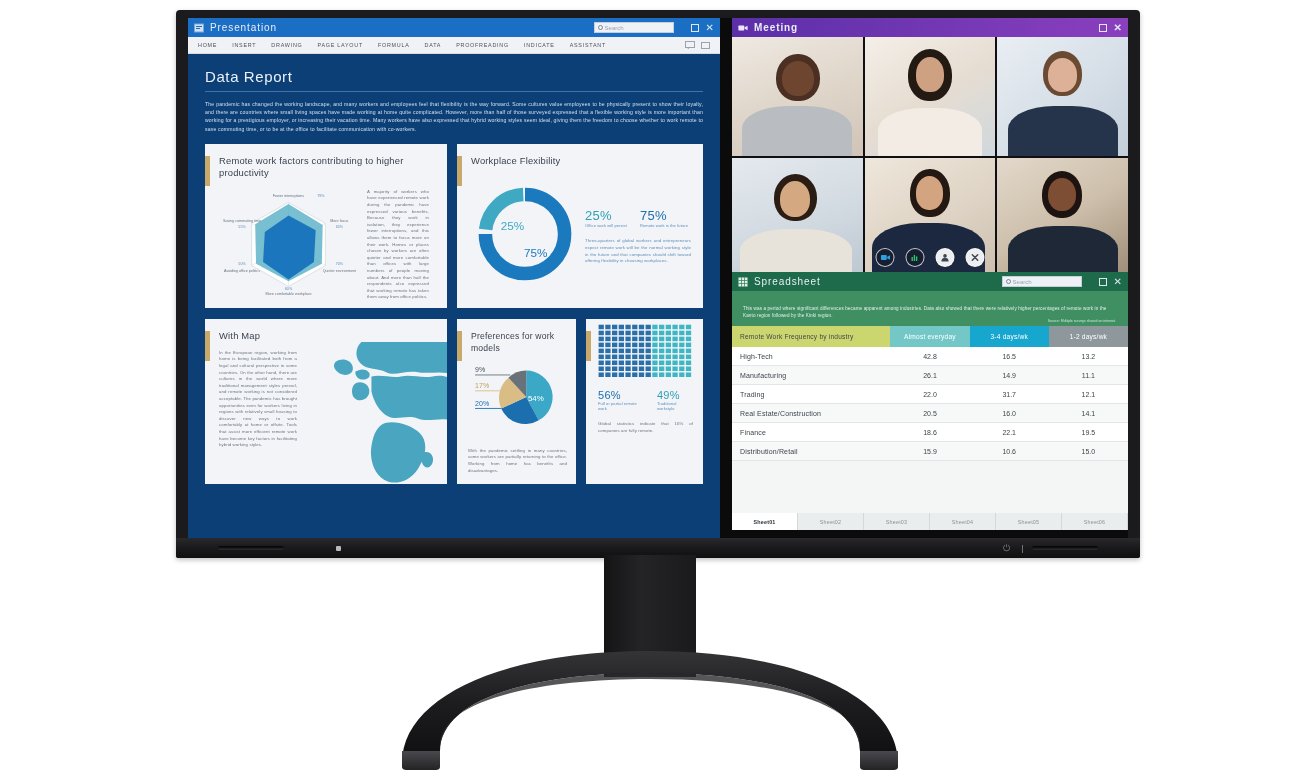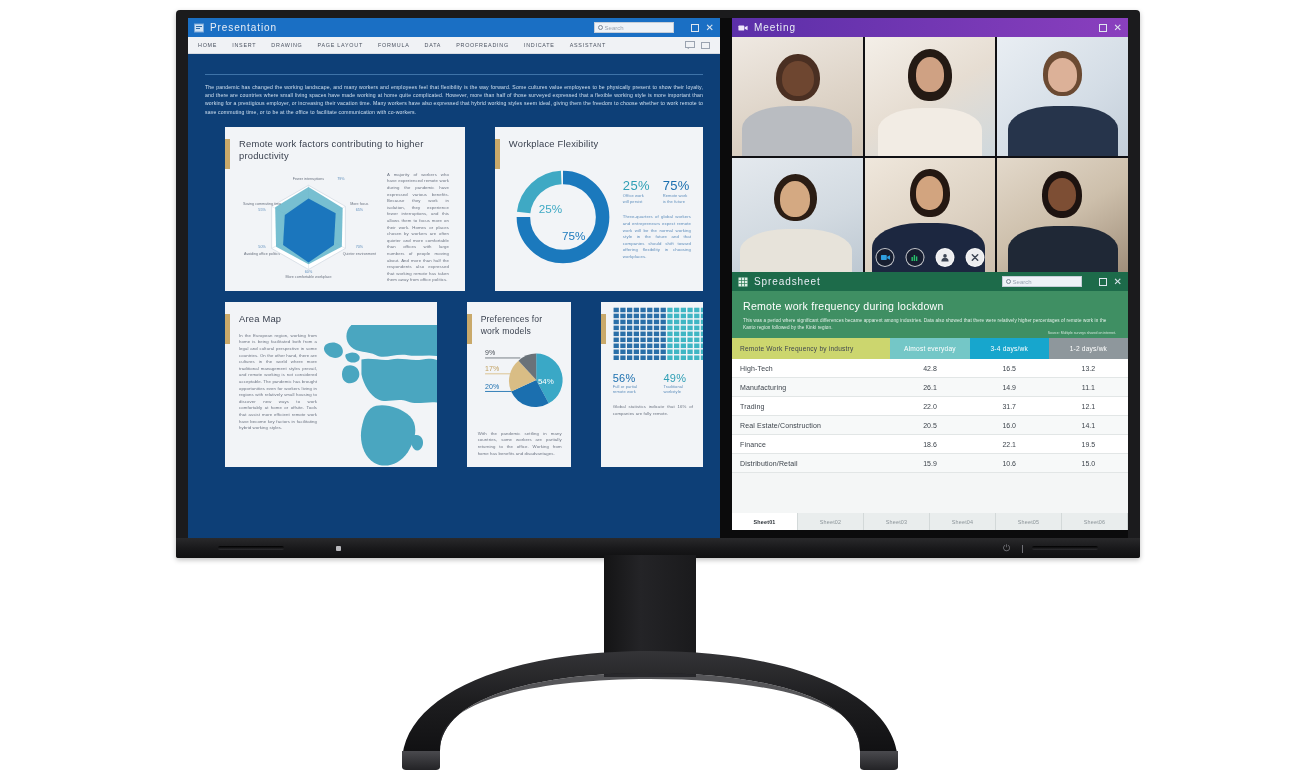--- a/index.html
+++ b/index.html
@@ -69,35 +69,35 @@
   .rb-chip { width: 9px; height: 7px; border: 1px solid #9aa3b0; }
   #pres-body { position: absolute; left: 0; top: 36px; right: 0; bottom: 0;
     background: #0d3f77; padding: 14px 17px 0 17px; }
   #pres-title { font-size: 15px; color: #eaf1f9; letter-spacing: .6px; font-weight: 400; }
   #pres-rule { height: 1px; background: #3e73a8; margin: 6px 0 8px 0; }
   #pres-intro { font-size: 5.1px; line-height: 8.2px; color: #cfe0f0; text-align: justify;
                 letter-spacing: .18px; }
 
   .cards-row { display: flex; gap: 10px; margin-top: 11px; }
   .card { background: #f2f4f7; position: relative; display: flex; flex-direction: column;
-          overflow: hidden; margin-left: 20px; }
+          overflow: hidden; }
   .card-accent { position: absolute; left: 0; top: 12px; width: 5px; height: 30px; background: #c9a96a; }
   .card-h { font-size: 9.4px; color: #3b4250; line-height: 12px; padding: 11px 12px 0 14px;
             letter-spacing: .2px; }
   .card-h.sm { font-size: 8.6px; }
 
   .mini { font-size: 4.3px; line-height: 6.6px; color: #6b7381; text-align: justify;
           letter-spacing: .1px; }
   .stat-big { font-size: 13px; color: #1b6faf; letter-spacing: .3px; }
   .stat-big.teal { color: #2f9fb5; }
   .stat-cap { font-size: 4px; line-height: 5.6px; color: #5d8dbb; letter-spacing: .1px; }
 
   
   #win-meet { left: 544px; top: 0; width: 396px; height: 258px; background: #000; }
-  #meet-tb { background: linear-gradient(90deg,#5b2fa8 0%,#8a3fbe 100%); }
+  #meet-tb { background: linear-gradient(90deg,#5b2fa8 0%,#8a3fbe 100%); font-weight: bold; }
   #meet-grid { position: absolute; left: 0; top: 19px; width: 396px; height: 239px;
     display: grid; grid-template-columns: repeat(3,1fr); grid-template-rows: repeat(2,1fr); gap: 2px;
     background: #101014; }
   .tile { position: relative; overflow: hidden; }
   .tile .bg { position: absolute; inset: 0; }
   .head { position: absolute; border-radius: 50% 50% 46% 46%; }
   .torso { position: absolute; border-radius: 42% 42% 0 0; }
   #meet-ctrls { position: absolute; left: 50%; transform: translateX(-50%); bottom: 9px;
     display: flex; gap: 11px; }
   .ctrl { width: 19px; height: 19px; border-radius: 50%; border: 1px solid rgba(255,255,255,.75);
@@ -169,20 +169,21 @@
           <span class="rb-right">
             <svg width="10" height="8" viewBox="0 0 10 8">
               <rect x="0.5" y="0.5" width="9" height="6" fill="none" stroke="#9aa3b0"></rect>
               <path d="M3 6.5 L3 7.6 L4.4 6.5" fill="none" stroke="#9aa3b0"></path>
             </svg>
             <span class="rb-chip"></span>
           </span>
         </div>
 
         <div id="pres-body">
+          <div id="pres-title">Data Report</div>
           <div id="pres-rule"></div>
           <div id="pres-intro">The pandemic has changed the working landscape, and many workers and employees feel that flexibility is the way forward. Some cultures value employees to be physically present to show their loyalty, and there are countries where small living spaces have made working at home quite complicated. However, more than half of those surveyed expressed that a flexible working style is more important than working for a prestigious employer, or increasing their vacation time. Many workers have also expressed that hybrid working styles seem ideal, giving them the freedom to choose whether to work remote to save commuting time, or to be at the office to facilitate communication with co-workers.</div>
 
           <div class="cards-row">
 
             <div class="card" style="width:242px;height:164px">
               <div class="card-accent"></div>
               <div class="card-h">Remote work factors contributing to higher productivity</div>
               <div style="display:flex;flex:1;padding:4px 11px 8px 12px;gap:7px">
                 <svg viewBox="0 0 150 130" width="143" height="114">
@@ -209,21 +210,21 @@
                   <text x="75" y="122" font-size="4.2" fill="#5d8dbb" text-anchor="middle" font-family="Liberation Sans">60%</text>
                   <text x="22" y="101" font-size="4.2" fill="#6b7381" text-anchor="middle" font-family="Liberation Sans">Avoiding office politics</text>
                   <text x="22" y="94" font-size="4.2" fill="#5d8dbb" text-anchor="middle" font-family="Liberation Sans">50%</text>
                   <text x="22" y="44" font-size="4.2" fill="#6b7381" text-anchor="middle" font-family="Liberation Sans">Saving commuting time</text>
                   <text x="22" y="51" font-size="4.2" fill="#5d8dbb" text-anchor="middle" font-family="Liberation Sans">55%</text>
                 </svg>
                 <div class="mini" style="width:62px;padding-top:6px">A majority of workers who have experienced remote work during the pandemic have expressed various benefits. Because they work in isolation, they experience fewer interruptions, and this allows them to focus more on their work. Homes or places chosen by workers are often quieter and more comfortable than offices with large numbers of people moving about. And more than half the respondents also expressed that working remote has taken them away from office politics.</div>
               </div>
             </div>
 
-            <div class="card" style="width:210px;height:164px">
+            <div class="card" style="width:246px;height:164px">
               <div class="card-accent"></div>
               <div class="card-h">Workplace Flexibility</div>
               <div style="display:flex;flex:1;padding:2px 12px 8px 14px;gap:6px;align-items:center">
                 <svg viewBox="0 0 120 120" width="108" height="108">
                   <circle cx="60" cy="60" r="44" fill="none" stroke="#1b79bd" stroke-width="15" stroke-dasharray="207 276" transform="rotate(-90 60 60)"></circle>
                   <circle cx="60" cy="60" r="44" fill="none" stroke="#3fa9c4" stroke-width="15" stroke-dasharray="62 276" stroke-dashoffset="-212" transform="rotate(-90 60 60)"></circle>
                   <text x="46" y="56" font-size="13" fill="#3fa9c4" text-anchor="middle" font-family="Liberation Sans">25%</text>
                   <text x="72" y="86" font-size="13" fill="#1b79bd" text-anchor="middle" font-family="Liberation Sans">75%</text>
                 </svg>
                 <div style="flex:1;padding-top:4px">
@@ -240,21 +241,21 @@
                   <div class="mini" style="margin-top:10px;color:#5d8dbb">Three-quarters of global workers and entrepreneurs expect remote work will be the normal working style in the future and that companies should shift toward offering flexibility in choosing workplaces.</div>
                 </div>
               </div>
             </div>
           </div>
 
           <div class="cards-row">
 
             <div class="card" style="width:242px;height:165px">
               <div class="card-accent"></div>
-              <div class="card-h">Area Map</div>
+              <div class="card-h">With Map</div>
               <div style="display:flex;flex:1;position:relative;overflow:hidden">
                 <div class="mini" style="width:96px;padding:8px 4px 8px 14px;position:relative;z-index:2">In the European region, working from home is being facilitated both from a legal and cultural perspective in some countries. On the other hand, there are cultures in the world where more traditional management styles prevail, and remote working is not considered acceptable. The pandemic has brought opportunities even for workers living in regions with relatively small housing to discover new ways to work comfortably at home or offsite. Tools that assist more efficient remote work have become key factors in facilitating hybrid working styles.</div>
                 <svg viewBox="0 0 150 150" width="165" height="158" style="position:absolute;right:-8px;top:-14px">
                   <g fill="#4aa6c0">
                     <path d="M66 12 C78 6 96 5 112 9 C128 13 140 11 150 14 L150 44 C140 40 128 44 118 42 C106 40 96 46 88 42 C80 38 70 40 64 34 C58 28 58 18 66 12 Z"></path>
                     <path d="M40 32 C46 28 54 30 56 36 C58 42 52 46 46 44 C40 42 36 36 40 32 Z"></path>
                     <path d="M74 46 C84 44 94 48 102 46 C112 44 122 48 132 46 C142 44 150 48 150 48 L150 88 C140 84 128 90 118 86 C108 82 98 88 90 84 C82 80 76 70 74 60 Z"></path>
                     <path d="M60 52 C66 50 72 54 72 60 C72 66 66 70 60 68 C54 66 54 54 60 52 Z"></path>
                     <path d="M88 90 C98 88 112 92 120 100 C128 108 126 122 118 134 C110 146 96 150 86 144 C76 138 72 124 74 112 C76 100 80 92 88 90 Z"></path>
                     <path d="M124 118 C130 116 134 122 132 128 C130 134 124 134 122 128 C120 122 120 119 124 118 Z"></path>
@@ -523,21 +524,20 @@
           <span class="tb-spring"></span>
           <div class="tb-search">
             <span class="mg"></span>
             <span>Search</span>
           </div>
           <div class="tb-sq"></div>
           <div class="tb-btn">✕</div>
         </div>
 
         <div id="sheet-head">
-          <div id="sheet-h1">Remote work frequency during lockdown</div>
           <div id="sheet-sub">This was a period where significant differences became apparent among industries. Data also showed that there were relatively higher percentages of remote work in the Kanto region followed by the Kinki region.</div>
           <div id="sheet-src">Source: Multiple surveys shared on internet.</div>
         </div>
 
         <table id="grid">
           <thead>
             <tr>
               <th class="c0">Remote Work Frequency by industry</th>
               <th class="c1">Almost everyday</th>
               <th class="c2">3-4 days/wk</th>

